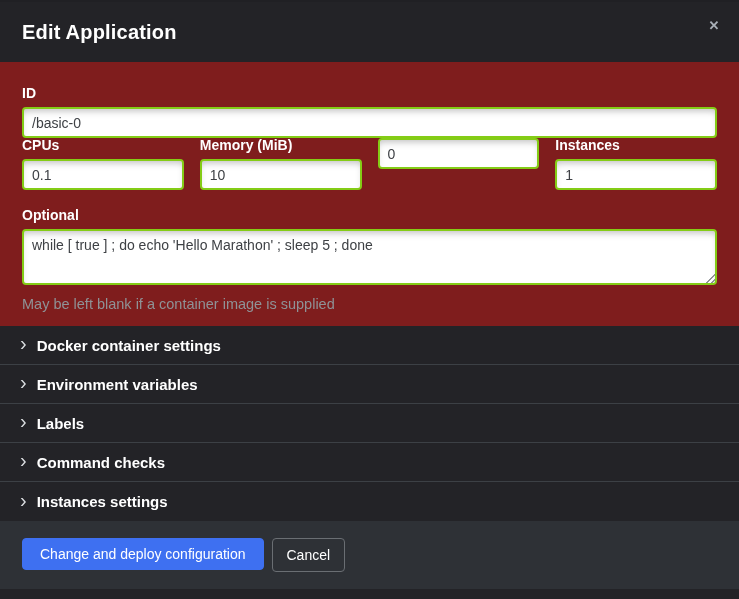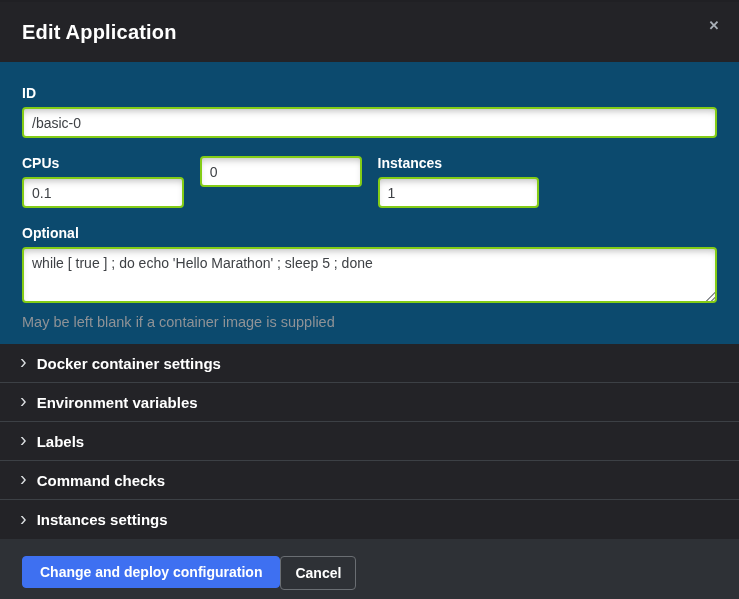--- a/index.html
+++ b/index.html
@@ -35,21 +35,21 @@
     width: 22px; height: 22px;
     background: none; border: none;
     color: #a9b0b8;
     font-size: 13px; font-weight: 700;
     line-height: 22px; text-align: center;
     cursor: pointer;
   }
 
   
   .form-area {
-    background: #0c4a6e;
+    background: #7f1d1d;
     padding: 24px 22px 13px 22px;
   }
   .field-label {
     display: block;
     color: #ffffff;
     font-size: 14px;
     font-weight: 700;
     line-height: 15px;
     margin-bottom: 6px;
   }
@@ -60,21 +60,20 @@
     border-radius: 4px;
     color: #3e4145;
     font-family: "Liberation Sans", sans-serif;
     font-size: 14px;
     padding: 5px 8px;
     box-shadow: inset 0 5px 7px -3px rgba(0,0,0,0.25);
     outline: none;
   }
   .text-input { height: 31px; }
   .row-4 {
-    margin-top: 18px;
     display: grid;
     grid-template-columns: repeat(4, 1fr);
     column-gap: 16px;
   }
   .command-group { margin-top: 18px; }
   .textarea-wrap { position: relative; }
   .text-area {
     height: 56px;
     resize: none;
     display: block;
@@ -123,36 +122,36 @@
     flex: 1 1 auto;
     background: #2e3136;
     padding: 17px 22px;
     display: flex; align-items: flex-start;
   }
   .btn {
     height: 32px;
     border-radius: 4px;
     font-family: "Liberation Sans", sans-serif;
     font-size: 14px;
-    font-weight: 700;
+    font-weight: 400;
     cursor: pointer;
     display: inline-flex; align-items: center;
   }
   .btn-primary {
     background: #3e70f1;
     border: 1px solid #3e70f1;
     color: #ffffff;
     padding: 0 17px;
   }
   .btn-cancel {
     background: transparent;
     border: 1px solid #6a6e73;
     color: #ffffff;
     padding: 16px 14px;
-    margin-left: 0;
+    margin-left: 8px;
   }
 </style>
 </head>
 <body>
 
 <div class="modal">
 
   <div class="modal-header">
     <div class="modal-title">Edit Application</div>
     <button class="close-btn">✕</button>
@@ -162,20 +161,24 @@
 
     <div class="field-group">
       <label class="field-label">ID</label>
       <input class="text-input" type="text" value="/basic-0" style="">
     </div>
 
     <div class="row-4">
       <div>
         <label class="field-label">CPUs</label>
         <input class="text-input" type="text" value="0.1" style="">
+      </div>
+      <div>
+        <label class="field-label">Memory (MiB)</label>
+        <input class="text-input" type="text" value="10" style="">
       </div>
       <div>
         <input class="text-input" type="text" value="0" style="">
       </div>
       <div>
         <label class="field-label">Instances</label>
         <input class="text-input" type="text" value="1" style="">
       </div>
     </div>
 

